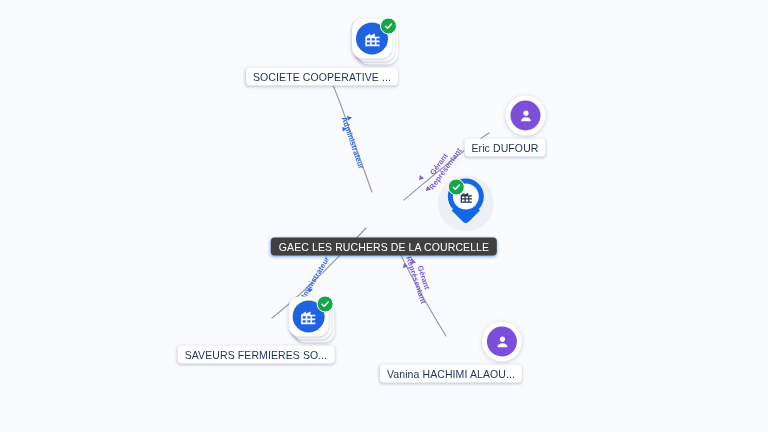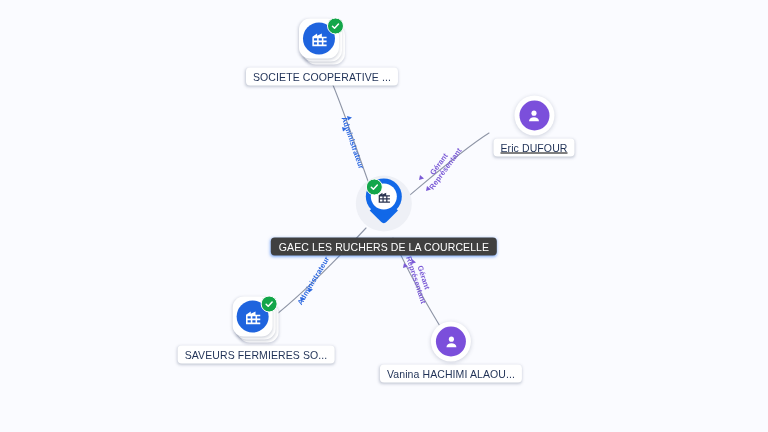--- a/index.html
+++ b/index.html
@@ -22,21 +22,21 @@
     width: 768px; height: 432px;
     pointer-events: none;
   }
 
   
   .node {
     position: absolute;
     transform: translate(-50%, -50%);
     display: flex;
     flex-direction: column;
-    align-items: center;
+    align-items: flex-end;
   }
 
   
   .company-stack {
     position: relative;
     width: 46px;
     height: 46px;
   }
   .company-stack .card {
     position: absolute;
@@ -238,21 +238,21 @@
       </div>
       <div class="badge company">
         <svg width="9" height="9" viewBox="0 0 24 24" fill="none" stroke="#ffffff" stroke-width="4" stroke-linecap="round" stroke-linejoin="round">
           <path d="M4 12.5l5.5 5.5L20 6.5"></path>
         </svg>
       </div>
     </div>
     <div class="label">SOCIETE COOPERATIVE ...</div>
   </div>
 
-  <div class="node" style="left:534px; top:126px;text-decoration:underline;">
+  <div class="node" style="left:505px; top:126px;">
     <div class="person-wrap">
       <div class="person-circle">
         <svg width="17" height="17" viewBox="0 0 24 24" fill="#ffffff">
           <circle cx="12" cy="8" r="3.6"></circle>
           <path d="M5 19.5c0-3.6 3.2-5.6 7-5.6s7 2 7 5.6z"></path>
         </svg>
       </div>
     </div>
     <div class="label">Eric DUFOUR</div>
   </div>

